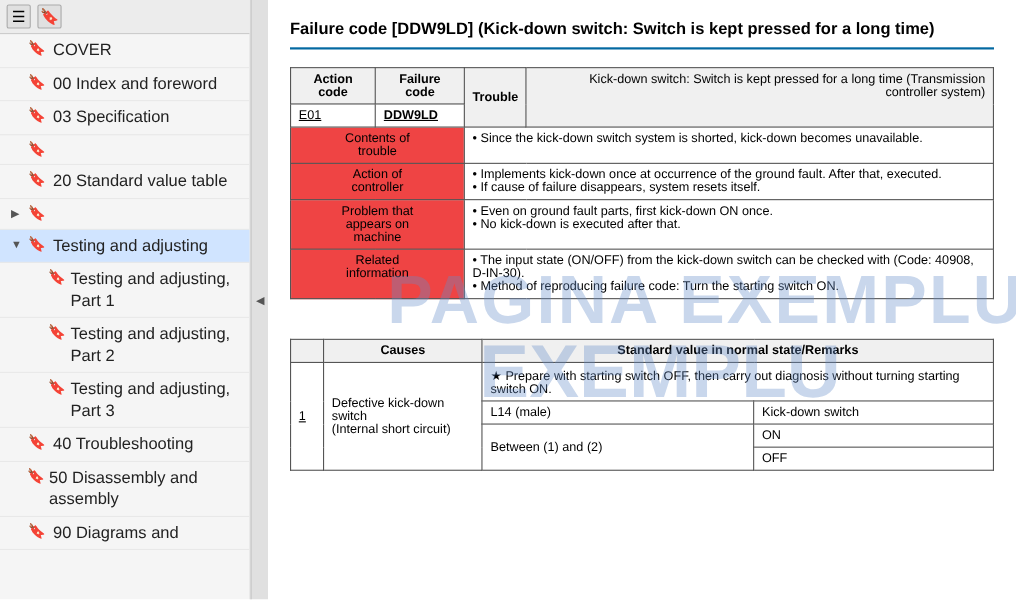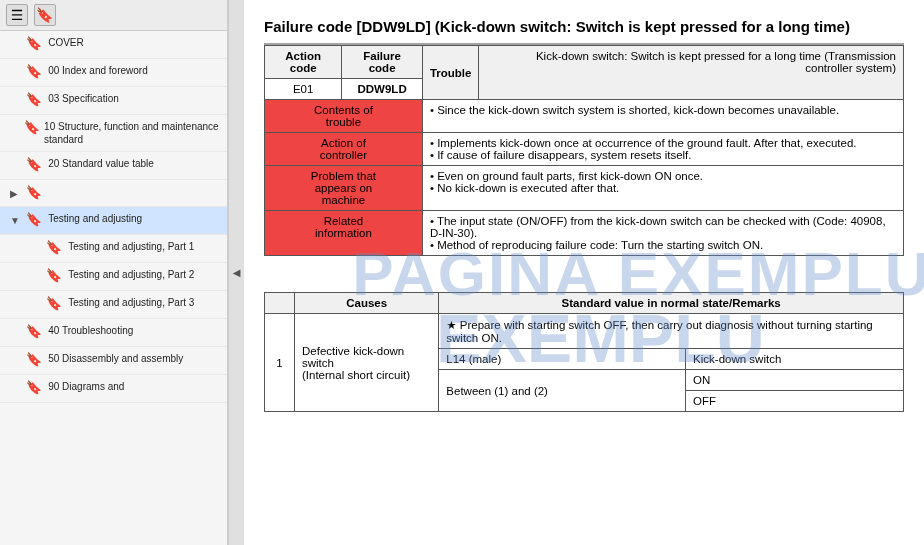--- a/index.html
+++ b/index.html
@@ -46,21 +46,21 @@
       color: #555;
       margin-top: 2px;
       min-width: 10px;
     }
     .sidebar-nav-item .bookmark-icon {
       font-size: 13px;
       color: #555;
       min-width: 14px;
     }
     .sidebar-nav-item .item-label {
-      font-size: 10px;
+      font-size: 15px;
       color: #222;
     }
     .collapsed-arrow::before { content: '▶'; }
     .no-arrow { display: inline-block; width: 10px; }
 
     
     #collapse-handle {
       width: 16px;
       background: #e0e0e0;
       border-left: 1px solid #ccc;
@@ -77,42 +77,43 @@
       flex: 1;
       overflow-y: auto;
       padding: 16px 20px;
       background: #fff;
       position: relative;
     }
 
     .page-title {
       font-size: 15px;
       font-weight: bold;
+      margin-bottom: 16px;
       line-height: 1.4;
-      border-bottom: 2px solid #a3a3a3;
+      border-bottom: 2px solid #0369a1;
       padding-bottom: 6px;
     }
 
     
     .main-table {
       width: 100%;
       border-collapse: collapse;
       margin-bottom: 18px;
       font-size: 11.5px;
     }
     .main-table td, .main-table th {
       border: 1px solid #555;
       padding: 4px 7px;
       vertical-align: top;
     }
     .main-table th {
       background: #f0f0f0;
       font-weight: bold;
     }
-    .cell-center { text-align: center; }
+    .cell-center { text-align: left; text-decoration: underline; }
     .cell-label {
       background: #ef4444;
       text-align: center;
       font-weight: normal;
       white-space: nowrap;
     }
 
     
     .causes-table {
       width: 100%;
@@ -178,21 +179,20 @@
     <span class="item-label">00 Index and foreword</span>
   </div>
   <div class="sidebar-nav-item">
     <span class="no-arrow"></span>
     <span class="bookmark-icon">🔖</span>
     <span class="item-label">03 Specification</span>
   </div>
   <div class="sidebar-nav-item">
     <span class="no-arrow"></span>
     <span class="bookmark-icon">🔖</span>
-    <span class="item-label">10 Structure, function and maintenance standard</span>
   </div>
   <div class="sidebar-nav-item">
     <span class="no-arrow"></span>
     <span class="bookmark-icon">🔖</span>
     <span class="item-label">20 Standard value table</span>
   </div>
   <div class="sidebar-nav-item">
     <span class="expand-arrow collapsed-arrow"></span>
     <span class="bookmark-icon">🔖</span>
   </div>

